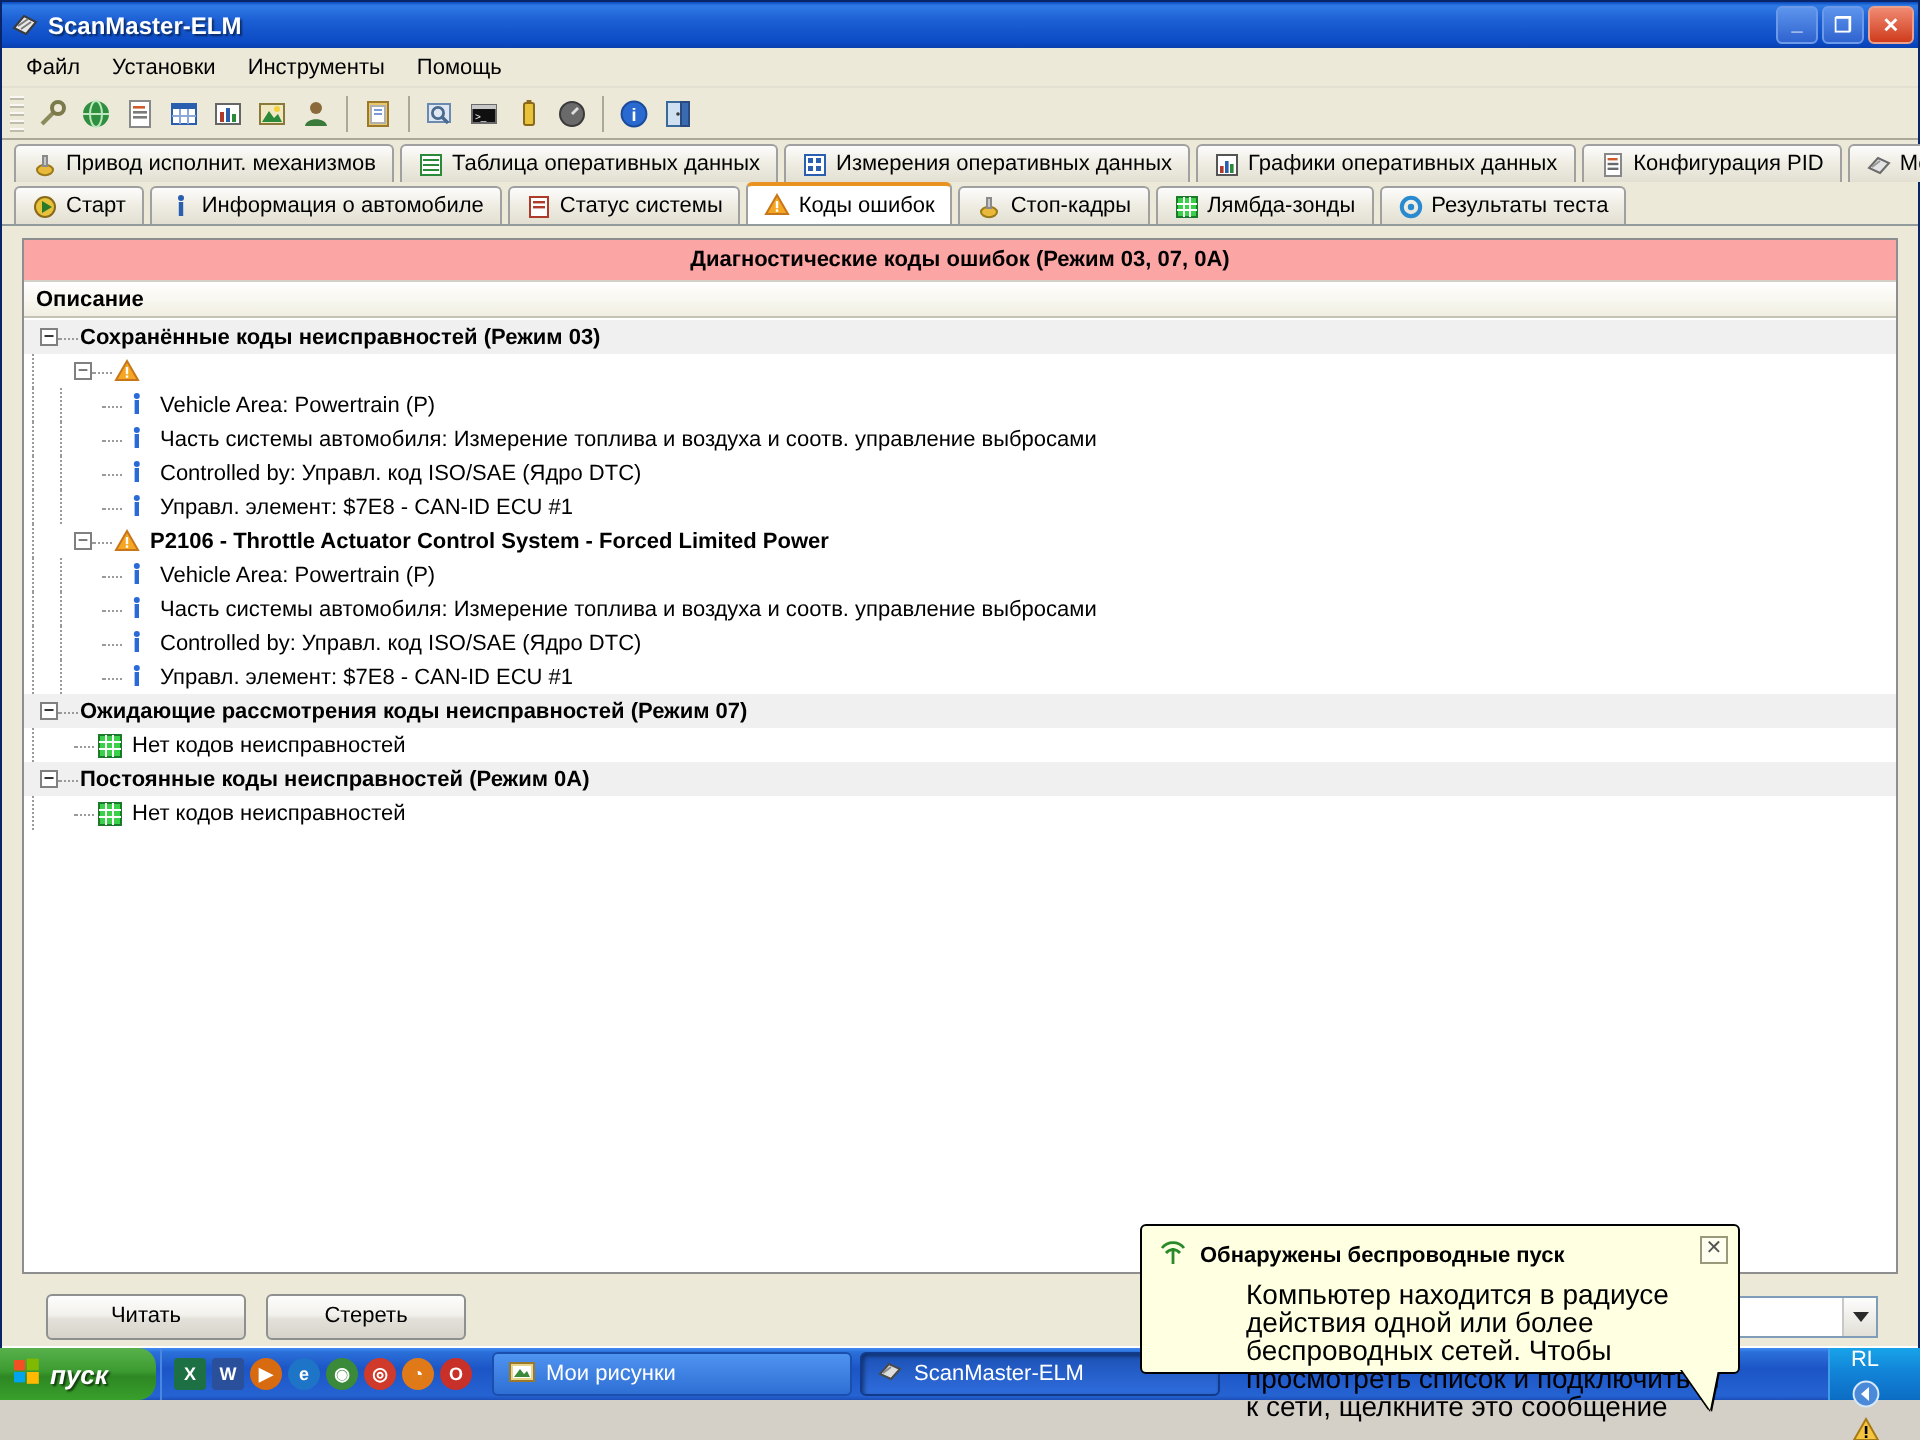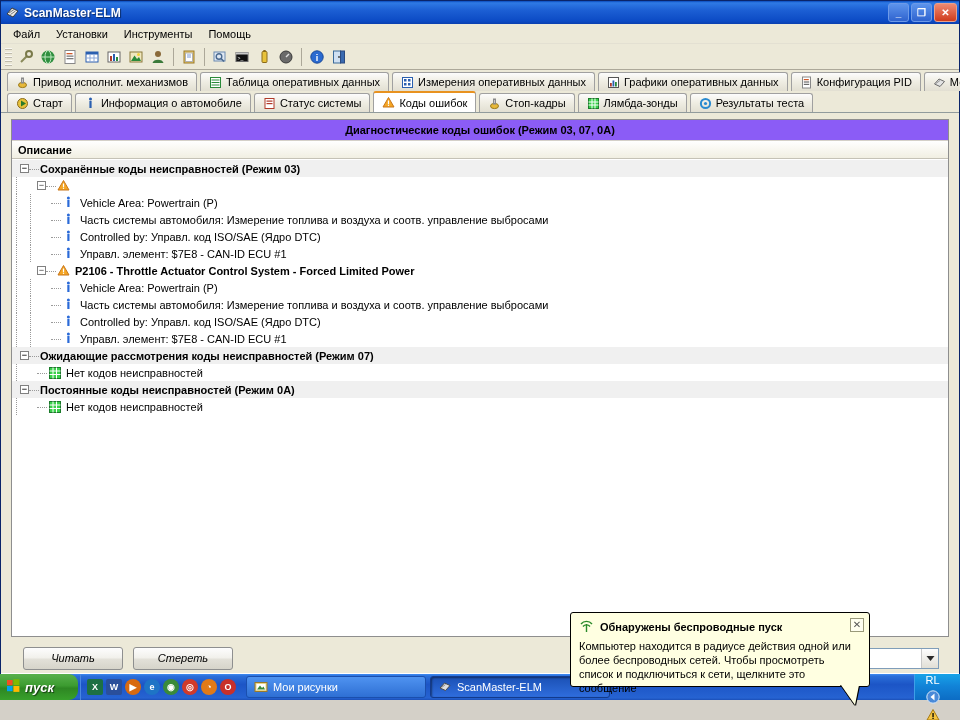--- a/index.html
+++ b/index.html
@@ -108,21 +108,21 @@
   #dtc-panel {
     flex: 1;
     background: #fff;
     border: 1px solid #8e8e8e;
     display: flex; flex-direction: column;
     overflow: hidden;
   }
   #panel-title {
     height: 21px; line-height: 21px;
     text-align: center; font-weight: bold; font-size: 11px;
-    background: #8b5cf6;
+    background: #fca5a5;
     border-bottom: 1px solid #d4d0c8;
   }
   #col-header {
     height: 18px; line-height: 18px;
     background: linear-gradient(to bottom,#ffffff,#f1efe2);
     border-bottom: 1px solid #c5c2b6;
     padding-left: 6px; font-size: 11px; color: #000; font-weight: bold;
   }
   #tree { flex: 1; overflow: hidden; padding-top: 1px; background:#fff; }
   .row { display: flex; align-items: center; height: 17px; font-size: 11px; white-space: nowrap; }
@@ -141,21 +141,21 @@
   }
   .vline { width: 10px; flex:none; height:17px;
     background: repeating-linear-gradient(to bottom, #9a9a9a 0 1px, transparent 1px 2px);
     background-size: 1px 2px; background-repeat: repeat-y; background-position: 4px 0;
   }
   .rowicon { width: 15px; height: 15px; flex: none; display:flex; align-items:center; justify-content:center; margin-right: 3px;}
   .rowtext { padding-left: 1px; }
   .row.item .rowtext { font-weight: normal; }
   .row.dtc .rowtext { font-weight: bold; }
   
-  #bottom-bar { height: 36px; display: flex; align-items: center; padding: 6px 10px 0 12px; gap: 10px; font-style: italic; }
+  #bottom-bar { height: 36px; display: flex; align-items: center; padding: 6px 10px 0 12px; gap: 10px; }
   .btn {
     width: 100px; height: 23px;
     background: linear-gradient(to bottom, #fdfdfd 0%, #f2f1ec 45%, #e2e0d8 55%, #d6d4ca 100%);
     border: 1px solid #8e8f8f; border-radius: 3px;
     font-size: 11px; cursor: pointer;
     display:flex; align-items:center; justify-content:center;
   }
   #combo-wrap { margin-left: auto; width: 120px; height: 21px; display: flex;
     border: 1px solid #7f9db9; background: #fff; }
   #combo-wrap .cval { flex: 1; font-size: 11px; line-height: 19px; padding-left: 3px; }
@@ -201,21 +201,21 @@
     padding: 0 7px 0 10px;
     border-left: 1px solid #3d9fe8; color:#fff; font-size:11px;flex-direction:column;}
   .trayicon { width:15px; height:15px; display:flex; align-items:center; justify-content:center; }
   
   #balloon {
     position: absolute; left: 570px; top: 612px; width: 300px; height: 75px;
     background: #ffffe1; border: 1px solid #000; border-radius: 3px;
     z-index: 50; padding: 6px 8px;
   }
   #balloon .b-head { display:flex; align-items:center; gap:6px; font-weight:bold; font-size:11px; }
-  #balloon .b-body { font-size:11px; line-height:14px; margin-top:4px; }
+  #balloon .b-body { font-size:14px; line-height:14px; margin-top:4px;margin-left:44px; }
   #balloon .b-close {
     position:absolute; right:5px; top:5px; width:14px; height:14px;
     border:1px solid #9a9a7a; background:#fffff0; font-size:10px; line-height:12px;
     text-align:center; cursor:pointer; color:#555;
   }
   #balloon .b-tail {
     position:absolute; right:10px; bottom:-19px; width:0;height:0;
     border-left: 14px solid transparent; border-right: 4px solid transparent;
     border-top: 20px solid #ffffe1;
     filter: drop-shadow(1px 1px 0 #000) drop-shadow(-1px 0 0 #000);

